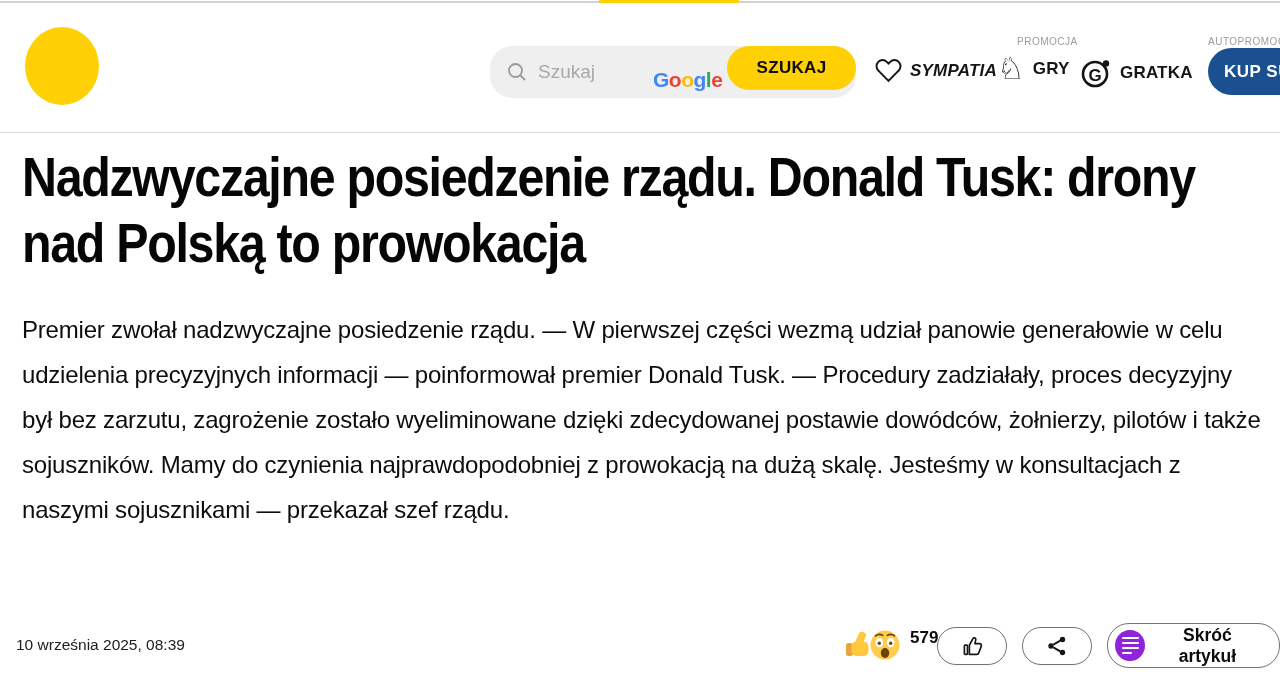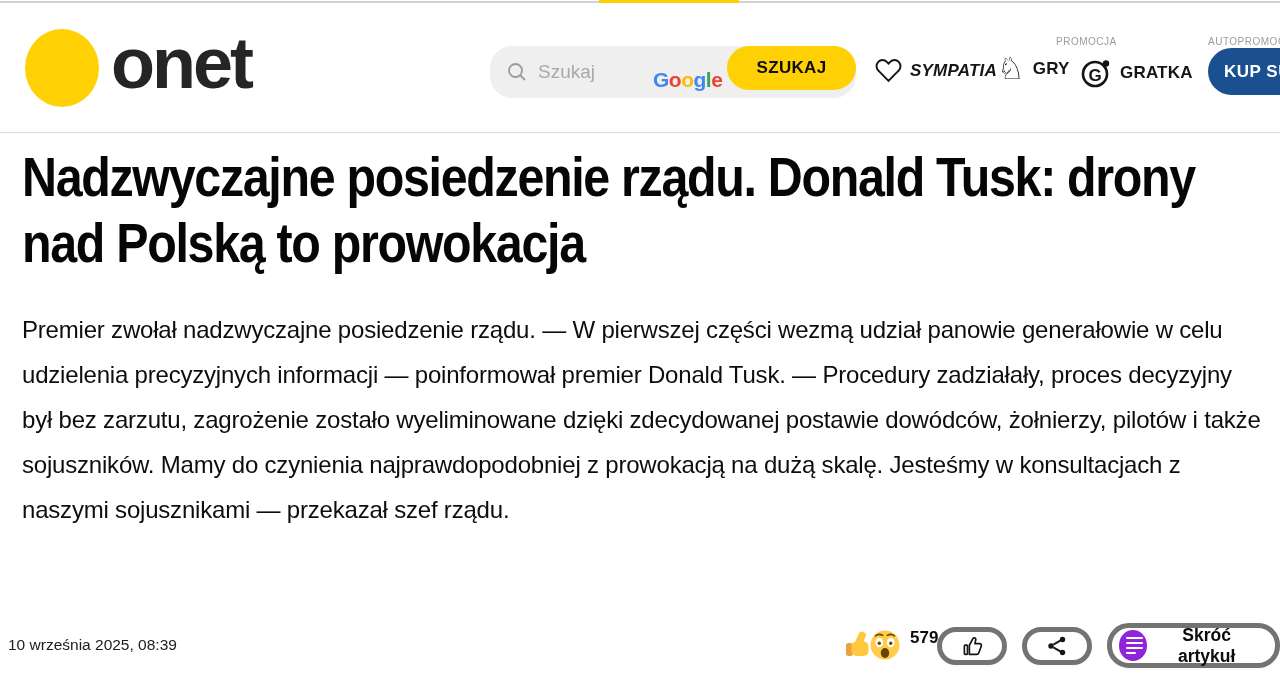--- a/index.html
+++ b/index.html
@@ -36,45 +36,45 @@
     font-family:inherit; font-size:17px; font-weight:800; color:#0e0e0e;
     letter-spacing:0.3px; cursor:pointer; }
 
   .nav-item { position:absolute; display:flex; align-items:center; gap:8px; cursor:pointer; }
   .nav-label { font-size:17px; font-weight:600; color:#161616; letter-spacing:0.2px; }
   .nav-sympatia { left:875px; top:55px;font-style:italic; }
   .nav-gry { left:997px; top:50px; }
   .knight-glyph { font-family:"DejaVu Sans", sans-serif; font-size:31px; line-height:1; color:#111; }
   .nav-gratka { left:1080px; top:53px; }
   .overline { position:absolute; font-size:10px; color:#9b9b9b; letter-spacing:0.5px; }
-  .gratka-overline { left:1056px; top:33px; }
+  .gratka-overline { left:1017px; top:33px; }
   .promo-overline { left:1208px; top:33px; }
   .buy-button { position:absolute; left:1208px; top:45px; width:180px; height:47px;
     border:none; border-radius:24px; background:var(--brand-blue, #1A5090);
     color:#fff; font-family:inherit; font-size:17px; font-weight:700; letter-spacing:0.5px;
     text-align:left; padding-left:16px; cursor:pointer; }
 
   
   .article-title { position:absolute; left:22px; top:144px; width:1400px;
     transform:scaleX(0.88); transform-origin:left top;
     font-size:55px; line-height:66px; font-weight:900; letter-spacing:-1.5px;
     color:#060606; }
   .article-lead { position:absolute; left:22px; top:307px; width:1240px;
     font-size:24px; line-height:45px; font-weight:400; letter-spacing:-0.2px;
     color:#0d0d0d; }
 
   
-  .meta-date { position:absolute; left:8px; top:636px; font-size:15.5px; color:#202020; }
+  .meta-date { position:absolute; left:16px; top:636px; font-size:15.5px; color:#202020; }
   .reactions { position:absolute; left:842px; top:628px; height:36px;
     display:flex; align-items:flex-start; cursor:pointer; }
   .reactions .emo { display:flex; }
   .reactions .emo + .emo { margin-left:-7px; }
   .reaction-count { margin-left:8px; font-size:17px; font-weight:700; color:#0c0c0c; }
 
-  .pill { position:absolute; background:#fff; border:5px solid #737373; border-radius:22px;
+  .pill { position:absolute; background:#fff; border:1px solid #737373; border-radius:22px;
     display:flex; align-items:center; justify-content:center; cursor:pointer;
     box-shadow:0 1px 2px rgba(0,0,0,0.04); font-family:inherit; }
   .like-pill  { left:937px; top:627px; width:70px; height:38px; }
   .share-pill { left:1022px; top:627px; width:70px; height:38px; }
   .summarize-pill { left:1107px; top:623px; height:45px; padding:0 19px 0 7px; gap:10px; }
   .summarize-icon { width:31px; height:31px; border-radius:50%;
     background:var(--accent-purple, #8F24DB);
     display:flex; flex-direction:column; justify-content:center; align-items:flex-start;
     gap:2.5px; padding-left:7px; }
   .summarize-icon i { display:block; height:2.6px; background:#fff; border-radius:2px; }
@@ -89,21 +89,20 @@
 
 <div class="page">
 
   <div class="top-hairline"></div>
   <div class="top-progress"></div>
 
   <header class="header">
 
     <div class="logo">
       <div class="logo-circle"></div>
-      <div class="logo-text">onet</div>
     </div>
 
     <div class="search-pill">
       <span class="search-icon">
         <svg width="22" height="22" viewBox="0 0 22 22" fill="none" stroke="#9a9a9a" stroke-width="1.8">
           <circle cx="9.5" cy="9.5" r="6.5"></circle>
           <line x1="14.5" y1="14.5" x2="19" y2="19"></line>
         </svg>
       </span>
       <span class="search-placeholder">Szukaj</span>

